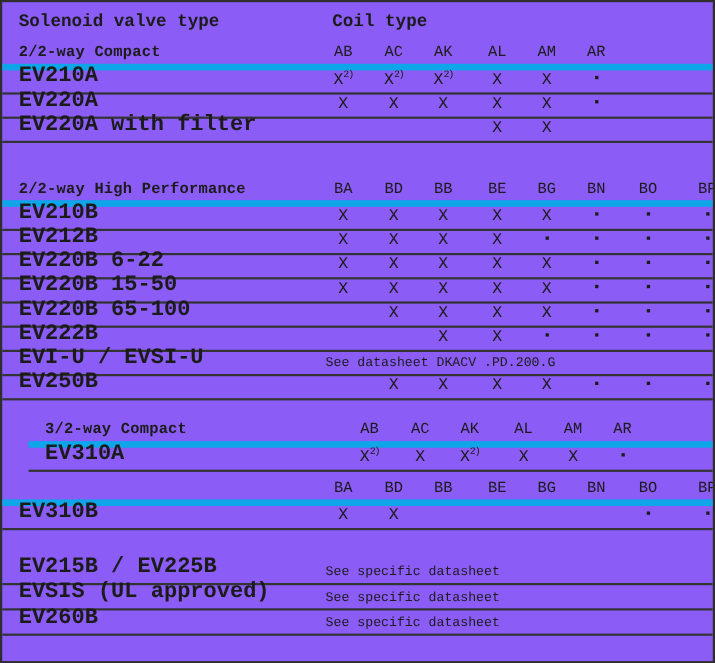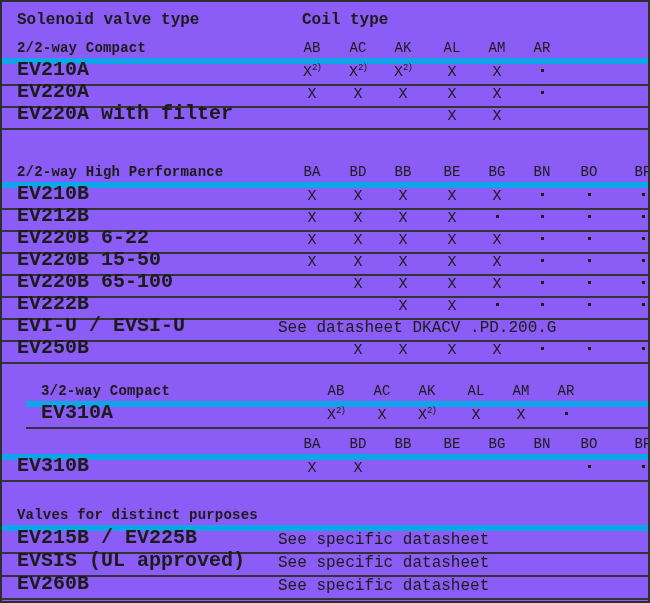--- a/index.html
+++ b/index.html
@@ -20,21 +20,21 @@
   .s4 { top:507px; }
 
   .sec-hdr { position:relative; height:22px; box-sizing:border-box; border-bottom:6px solid #0ea5e9; }
   .sec-title { position:absolute; left:15px; bottom:2px; font-size:14px; font-weight:bold; letter-spacing:0.2px; white-space:nowrap; }
   .colh { position:absolute; bottom:2px; width:40px; text-align:center; font-size:14px; font-weight:normal; }
 
   .row { position:relative; height:22px; box-sizing:border-box; border-bottom:2px solid #333333; }
   .s4 .row { height:23px; }
   .row-name { position:absolute; left:15px; bottom:3px; font-size:20px; white-space:nowrap;font-weight:bold; }
   .cell { position:absolute; bottom:3px; width:40px; text-align:center; font-size:15px; }
-  .span-text { position:absolute; left:276px; bottom:3px; font-size:16px; white-space:nowrap; }
+  .span-text { position:absolute; left:294px; bottom:3px; font-size:12px; white-space:nowrap; }
 
   .c0 { left:290px; } .c1 { left:336px; } .c2 { left:381px; } .c3 { left:430px; }
   .c4 { left:475px; } .c5 { left:520px; } .c6 { left:567px; } .c7 { left:621px; }
 
   .dot { display:inline-block; width:3px; height:3px; background:#1b1b1b; vertical-align:middle; margin-bottom:3px; }
   sup.fn { font-size:9px; line-height:0; vertical-align:super; letter-spacing:-1px; }
 </style>
 </head>
 <body>
 
@@ -199,23 +199,20 @@
         </div>
         <div class="row">
           <span class="row-name">EV310B</span>
           <span class="cell c0">X</span>
           <span class="cell c1">X</span>
           <span class="cell c6"><span class="dot"></span></span>
           <span class="cell c7"><span class="dot"></span></span>
         </div>
       </div>
       <div class="section s4">
-        <div class="sec-hdr">
-          <span class="sec-title">Valves for distinct purposes</span>
-        </div>
         <div class="row">
           <span class="row-name">EV215B / EV225B</span>
           <span class="span-text">See specific datasheet</span>
         </div>
         <div class="row">
           <span class="row-name">EVSIS (UL approved)</span>
           <span class="span-text">See specific datasheet</span>
         </div>
         <div class="row">
           <span class="row-name">EV260B</span>

